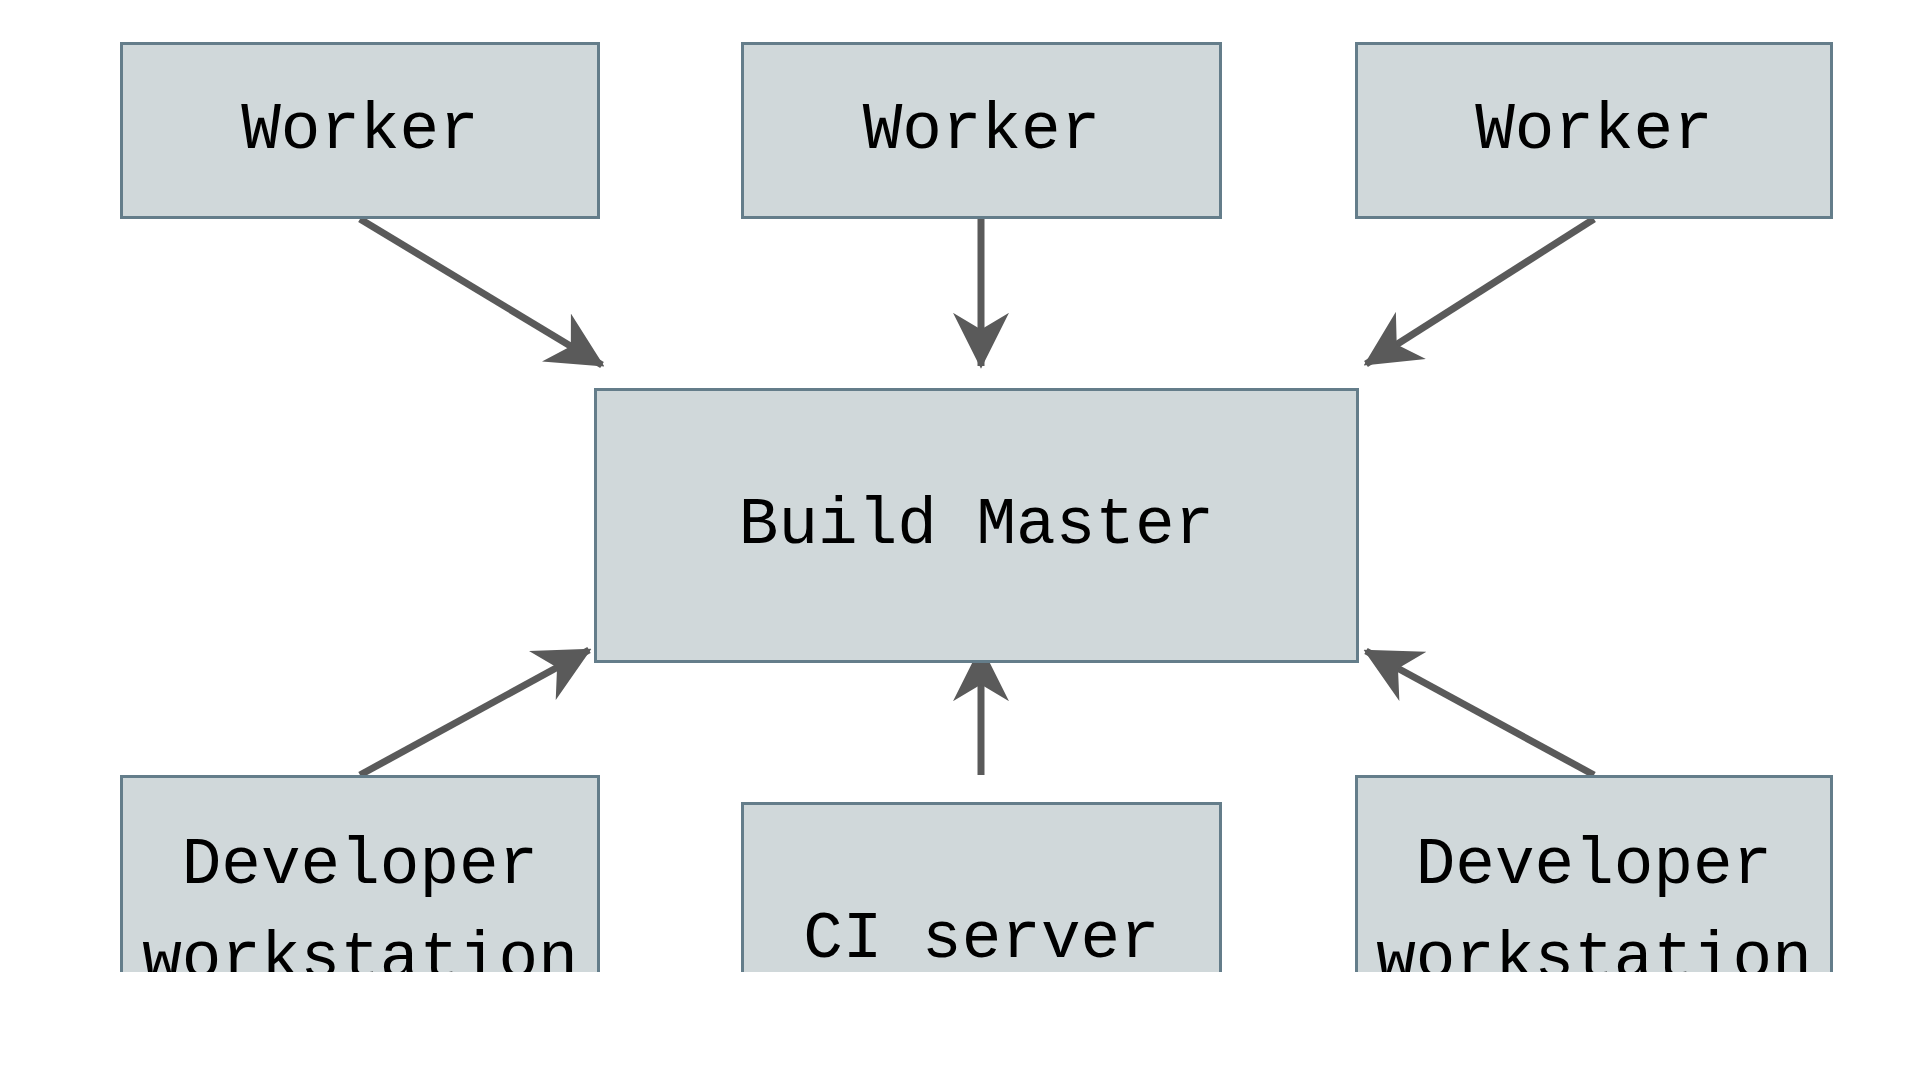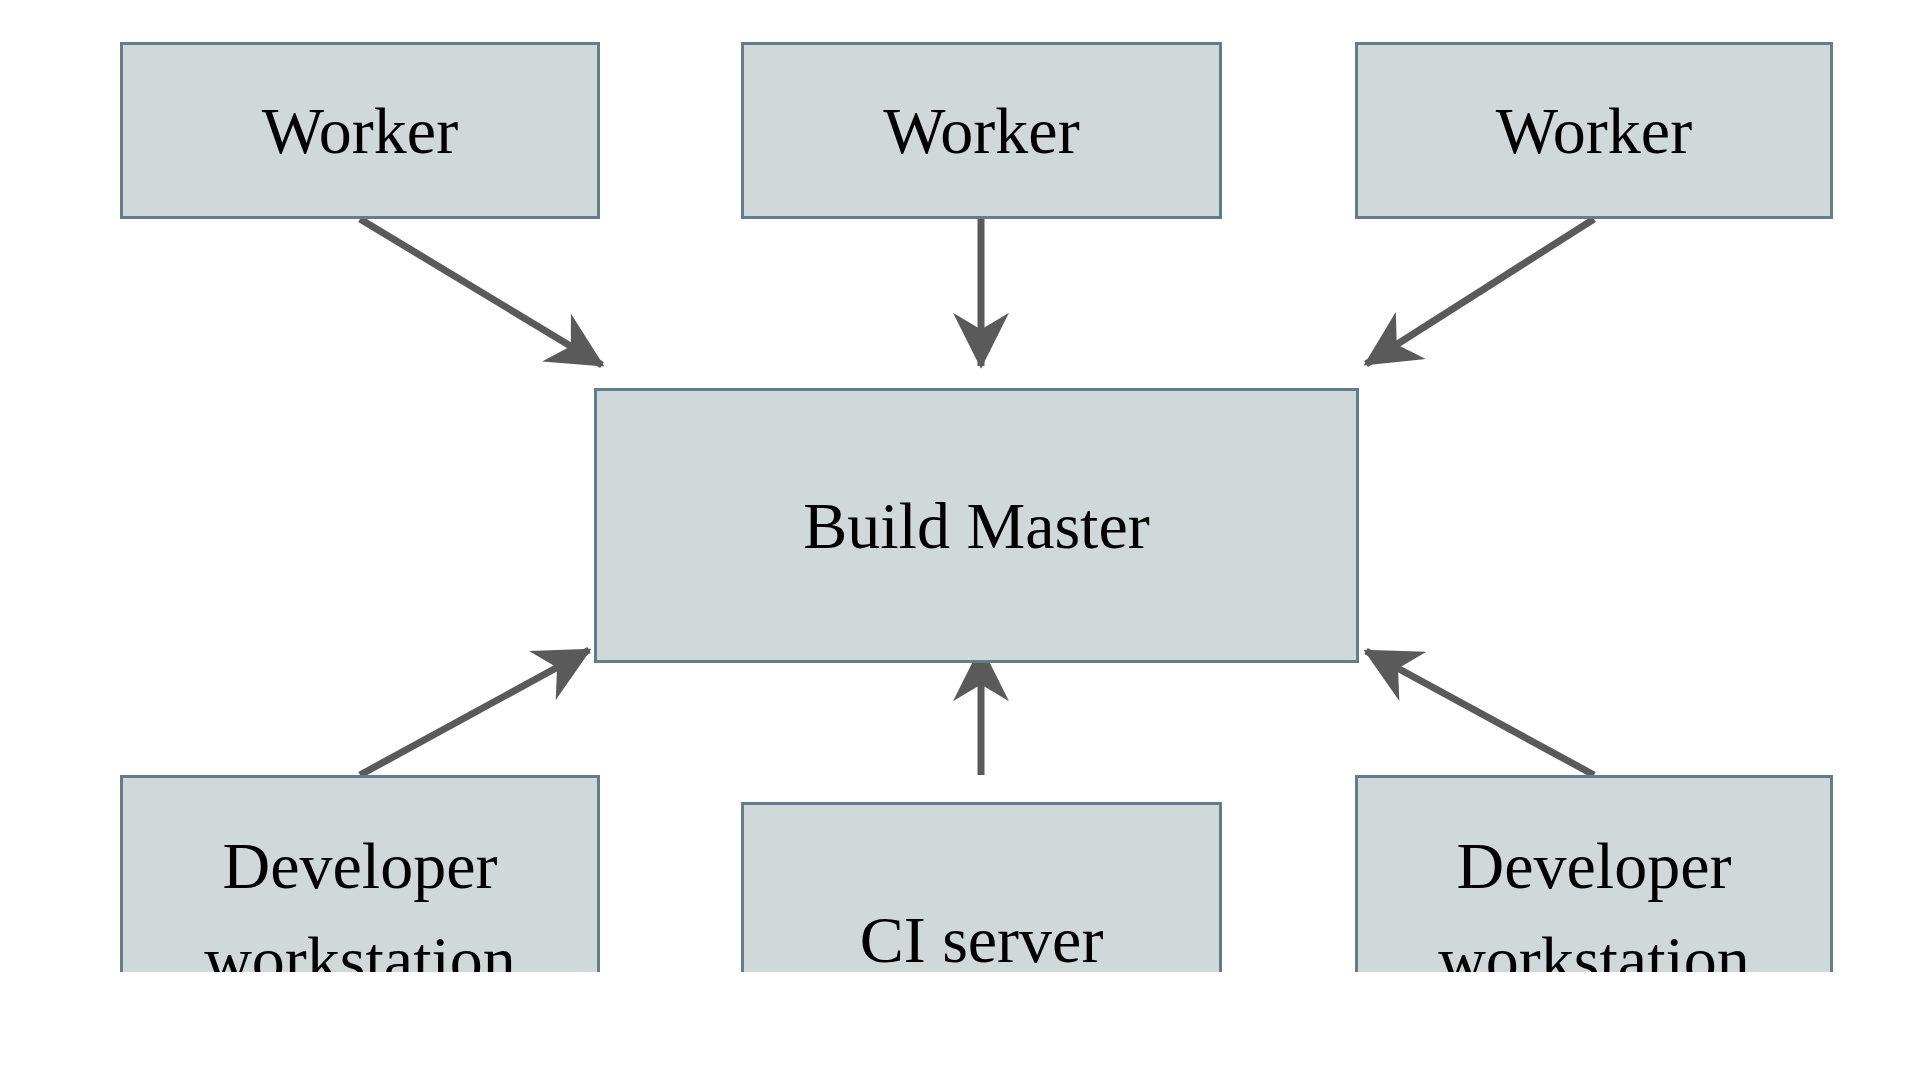--- a/index.html
+++ b/index.html
@@ -5,21 +5,21 @@
   html, body {
     margin: 0;
     padding: 0;
     background: #ffffff;
   }
   #canvas {
     position: relative;
     width: 1910px;
     height: 972px;
     background: var(--bg, #ffffff);
-    font-family: Liberation Serif, serif;
+    font-family: Liberation Mono, monospace;
     overflow: hidden;
   }
   #arrow-layer {
     position: absolute;
     left: 0;
     top: 0;
     width: 1910px;
     height: 1090px;
     pointer-events: none;
   }

